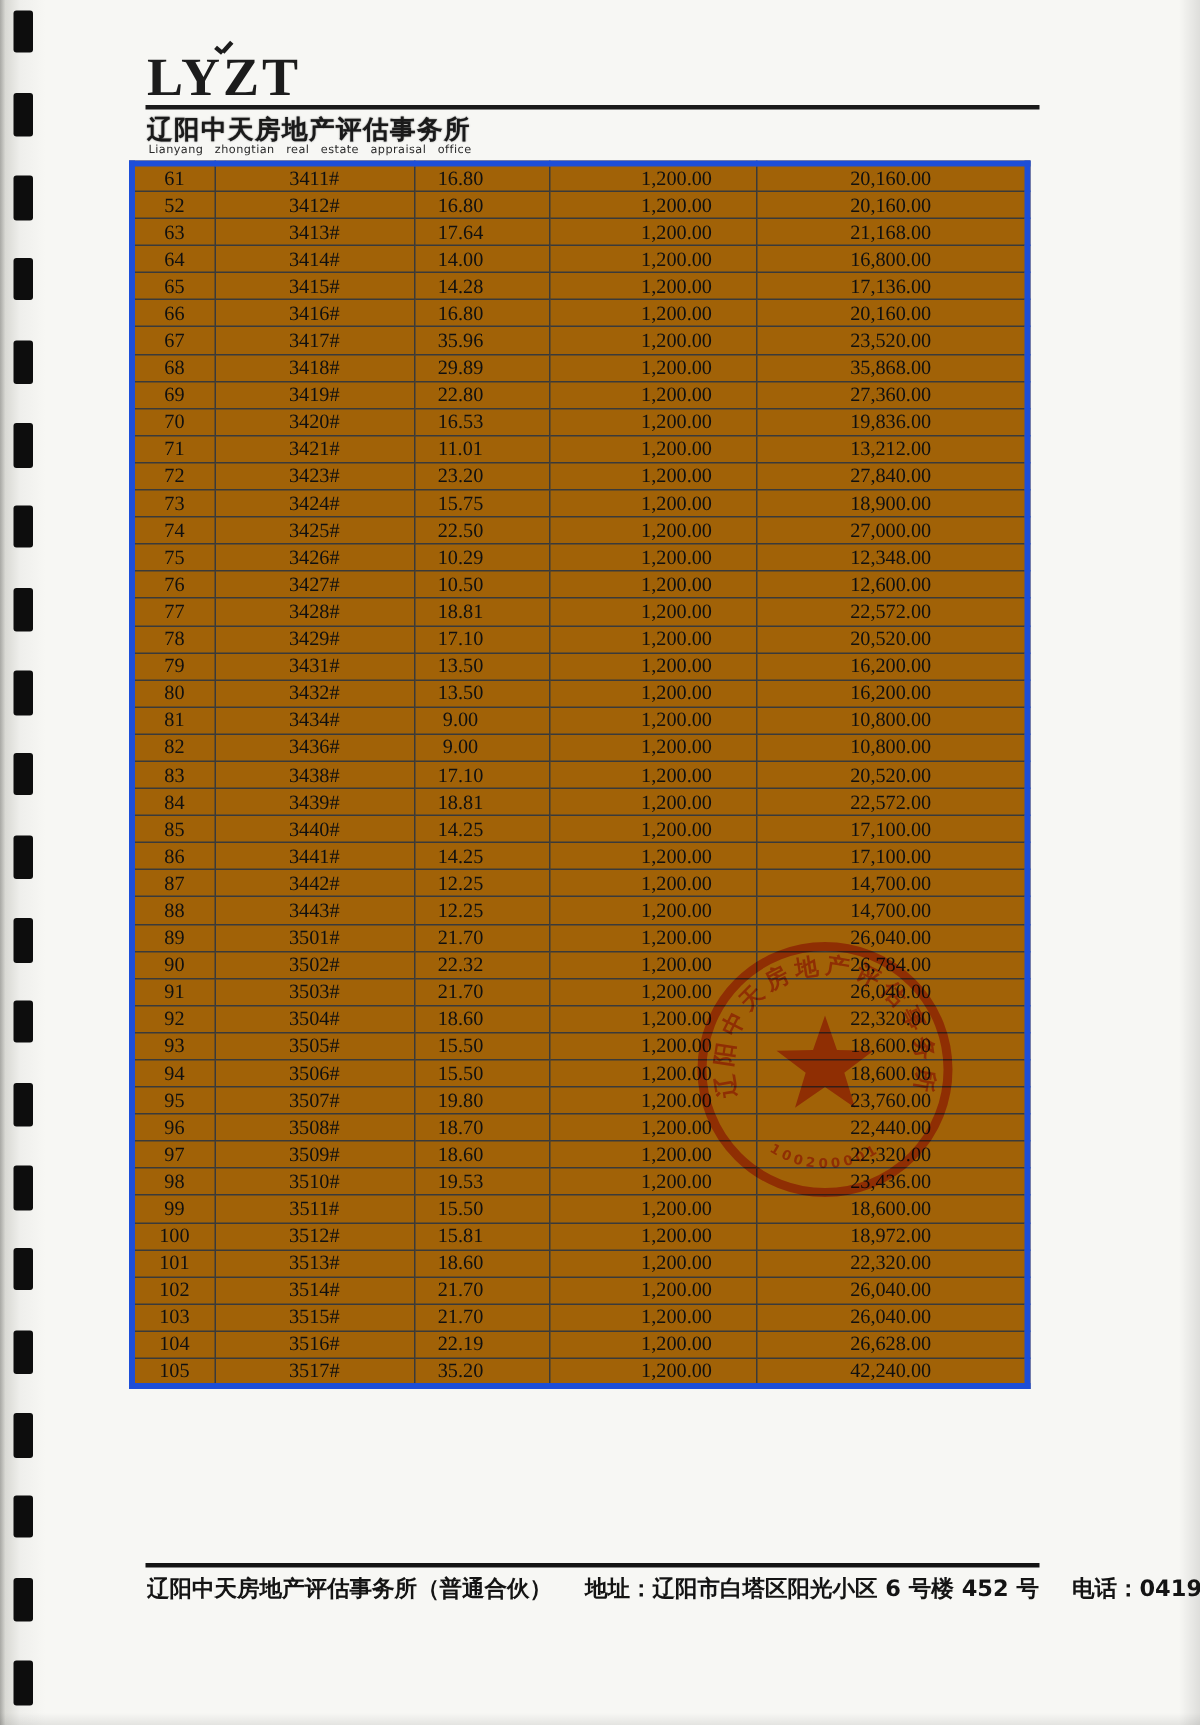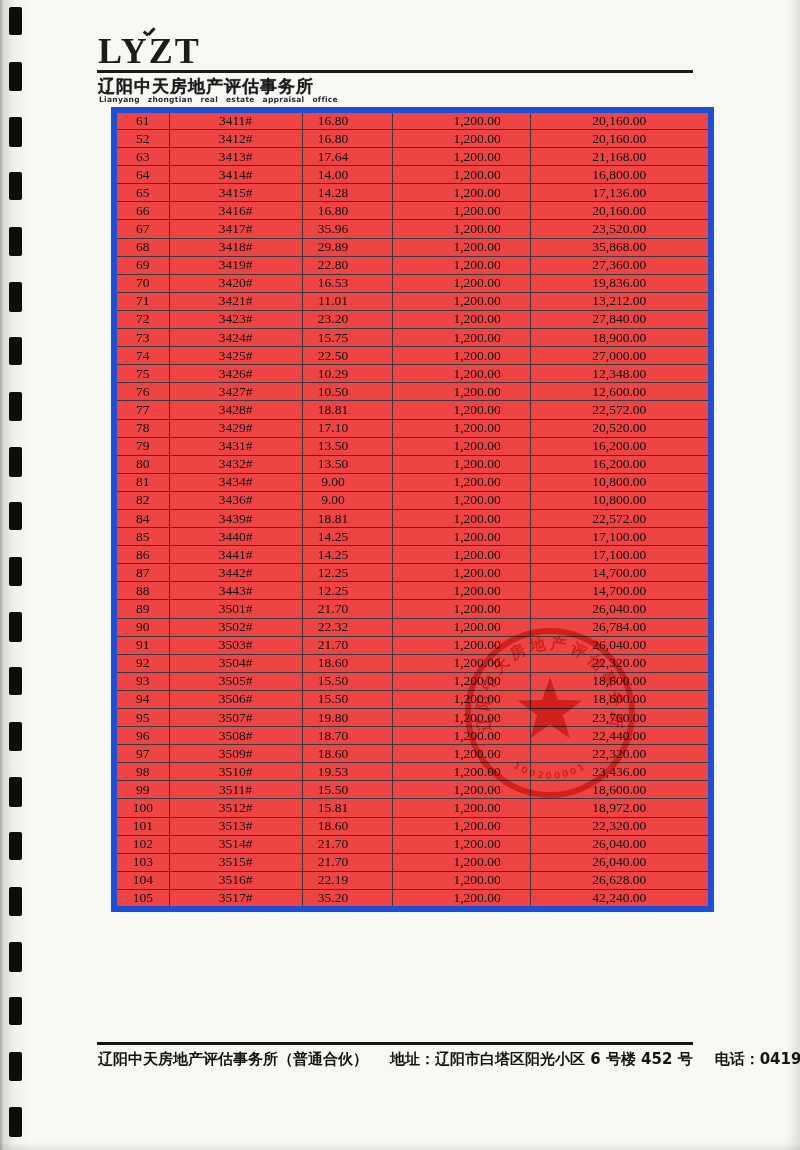--- a/index.html
+++ b/index.html
@@ -53,29 +53,29 @@
   }
   .brand-cn {
     position:absolute; left:98px; top:75px;
     font-family:"DejaVu Sans","Liberation Sans",sans-serif;
     font-size:17px; font-weight:900; letter-spacing:1px; color:#1a1a1a;
     text-shadow:0 0 1px #555;
   }
   .brand-en {
     position:absolute; left:99px; top:95px;
     font-family:"DejaVu Sans","Liberation Sans",sans-serif;
-    font-size:7.5px; font-weight:bold; color:#2a2a2a; word-spacing:5px; letter-spacing:0.3px;
+    font-size:7.5px; font-weight:normal; color:#2a2a2a; word-spacing:5px; letter-spacing:0.3px;
   }
 
   
   .unit-table {
-    position:absolute; left:111px; top:107px; width:597px;
+    position:absolute; left:86px; top:107px; width:597px;
     border-collapse:collapse; table-layout:fixed;
-    border:6px solid #1d4ed8;
-    background:#ef4444;
+    border:4px solid #1d4ed8;
+    background:#a16207;
   }
   .unit-table td {
     border:1px solid #3a3a3a;
     height:18.1px;
     font-size:13.5px;
     text-align:center; vertical-align:middle;
     white-space:nowrap; overflow:hidden;
     color:#101010;
   }
   .c-no    { width:55px;  font-size:13px; }
@@ -290,20 +290,27 @@
       <td class="c-total">10,800.00</td>
     </tr>
         <tr>
       <td class="c-no">82</td>
       <td class="c-unit">3436#</td>
       <td class="c-area">9.00</td>
       <td class="c-price">1,200.00</td>
       <td class="c-total">10,800.00</td>
     </tr>
         <tr>
+      <td class="c-no">83</td>
+      <td class="c-unit">3438#</td>
+      <td class="c-area">17.10</td>
+      <td class="c-price">1,200.00</td>
+      <td class="c-total">20,520.00</td>
+    </tr>
+        <tr>
       <td class="c-no">84</td>
       <td class="c-unit">3439#</td>
       <td class="c-area">18.81</td>
       <td class="c-price">1,200.00</td>
       <td class="c-total">22,572.00</td>
     </tr>
         <tr>
       <td class="c-no">85</td>
       <td class="c-unit">3440#</td>
       <td class="c-area">14.25</td>

